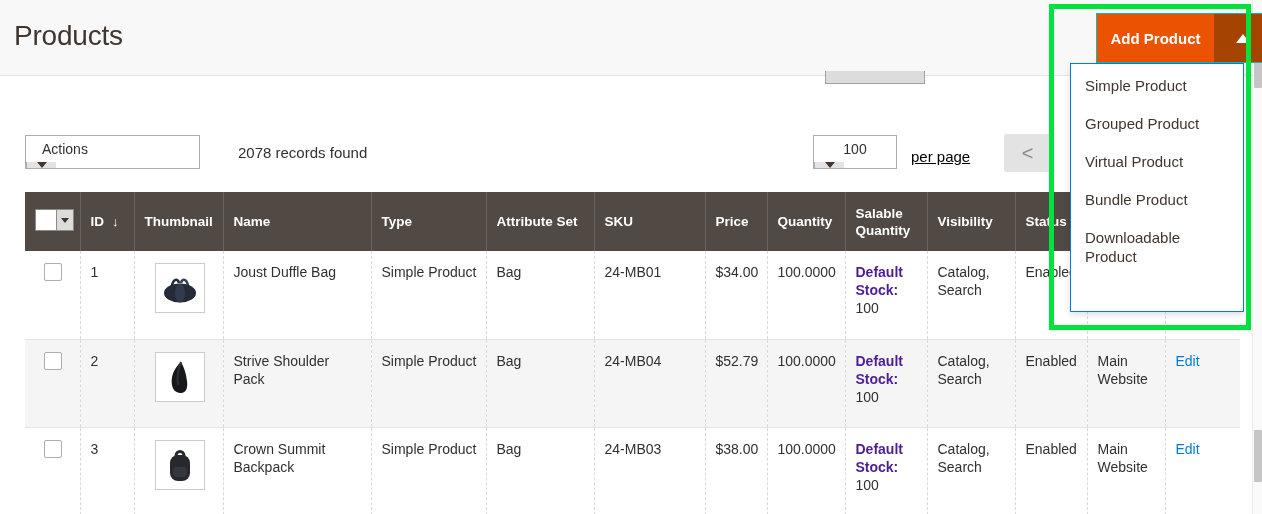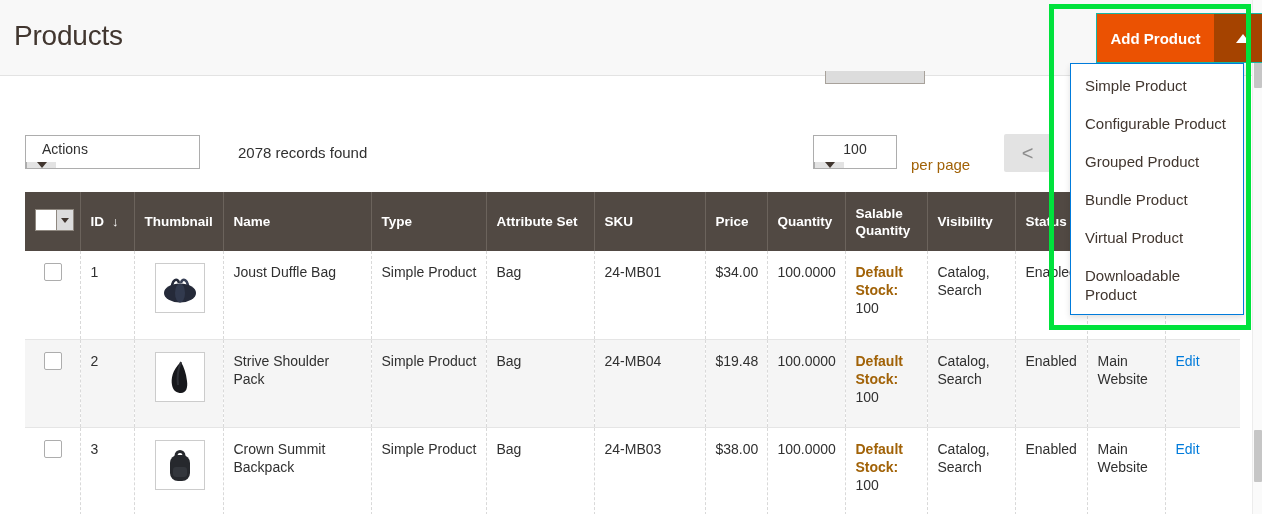--- a/index.html
+++ b/index.html
@@ -72,21 +72,21 @@
   .perpage-select .select-label { justify-content:center; padding-left:0; }
   .select-toggle {
     width:30px; background:#e3e3e3; border-left:1px solid #adadad;
     display:flex; align-items:center; justify-content:center;
   }
   .caret-down {
     width:0; height:0; border-left:5px solid transparent; border-right:5px solid transparent;
     border-top:6px solid #41362f;
   }
   .records { position:absolute; left:238px; top:144px; font-size:15px; color:#303030; }
-  .perpage-label { position:absolute; left:911px; top:156px; font-size:15px; color:#a16207; }
+  .perpage-label { position:absolute; left:911px; top:148px; font-size:15px; color:#000000;text-decoration:underline; }
   .prev-btn {
     position:absolute; left:1004px; top:134px; width:47px; height:38px;
     background:#e3e3e3; border:none; border-radius:2px; color:#8d8d8d;
     font-size:20px; line-height:36px; text-align:center; cursor:default;
     font-family:"Liberation Sans","DejaVu Sans",sans-serif;
   }
   
   table.grid { position:absolute; left:25px; top:192px; width:1215px; border-collapse:collapse; table-layout:fixed; }
   .grid thead th {
     background:#514943; color:#fff; font-size:13.5px; font-weight:bold;
@@ -118,21 +118,21 @@
     width:17px; background:#dcdcdc; border-left:1px solid #8f8880;
     display:flex; align-items:center; justify-content:center;
   }
   .select-all .tog .caret-down { border-left-width:4px; border-right-width:4px; border-top-width:5px; }
   .sort-arrow { font-weight:normal; margin-left:8px; font-size:13px; }
   .thumb {
     width:50px; height:50px; background:#fff; border:1px solid #ccc;
     display:flex; align-items:center; justify-content:center; margin:0 auto;
   }
   .edit-link { color:#007bdb; text-decoration:none; cursor:pointer;margin-top:11px; }
-  .salable b { color:#a16207; }
+  .salable b { color:#4c1d95; }
   
   .scrollbar {
     position:absolute; right:0; top:0; width:10px; height:514px;
     background:#fafafa; border-left:1px solid #ececec;
   }
   .scroll-thumb { position:absolute; left:1px; width:8px; background:#c6c6c6; border-radius:1px; }
   .thumb-a { top:16px; height:72px; }
   .thumb-b { top:430px; height:52px; }
 </style>
 </head>
@@ -248,21 +248,21 @@
             <svg width="44" height="44" viewBox="0 0 44 44">
               <path d="M23 7 C14 15 13 24 14 30 C15 36 19 38 23 38 C28 38 30 33 29 26 C28 18 26 12 23 7 Z" fill="#17181c"></path>
               <path d="M23 7 C20 14 19 22 20 30" stroke="#2e3036" stroke-width="2" fill="none"></path>
             </svg>
           </div>
         </td>
         <td>Strive Shoulder Pack</td>
         <td>Simple Product</td>
         <td>Bag</td>
         <td>24-MB04</td>
-        <td>$19.48</td>
+        <td>$52.79</td>
         <td>100.0000</td>
         <td class="salable">
           <b>Default Stock:</b><br>
           <span>100</span>
         </td>
         <td>Catalog, Search</td>
         <td>Enabled</td>
         <td>Main Website</td>
         <td><a class="edit-link">Edit</a></td>
       </tr>
@@ -298,24 +298,23 @@
 
   <div class="add-btn">
     <span class="main">Add Product</span>
     <span class="toggle">
       <i class="caret-up"></i>
     </span>
   </div>
 
   <div class="dropdown-panel">
     <div class="menu-item">Simple Product</div>
-    <div class="menu-item">Configurable Product</div>
     <div class="menu-item">Grouped Product</div>
+    <div class="menu-item">Virtual Product</div>
     <div class="menu-item">Bundle Product</div>
-    <div class="menu-item">Virtual Product</div>
     <div class="menu-item">Downloadable Product</div>
   </div>
 
   <div class="green-box"></div>
 
   <div class="scrollbar">
     <div class="scroll-thumb thumb-a"></div>
     <div class="scroll-thumb thumb-b"></div>
   </div>
 

